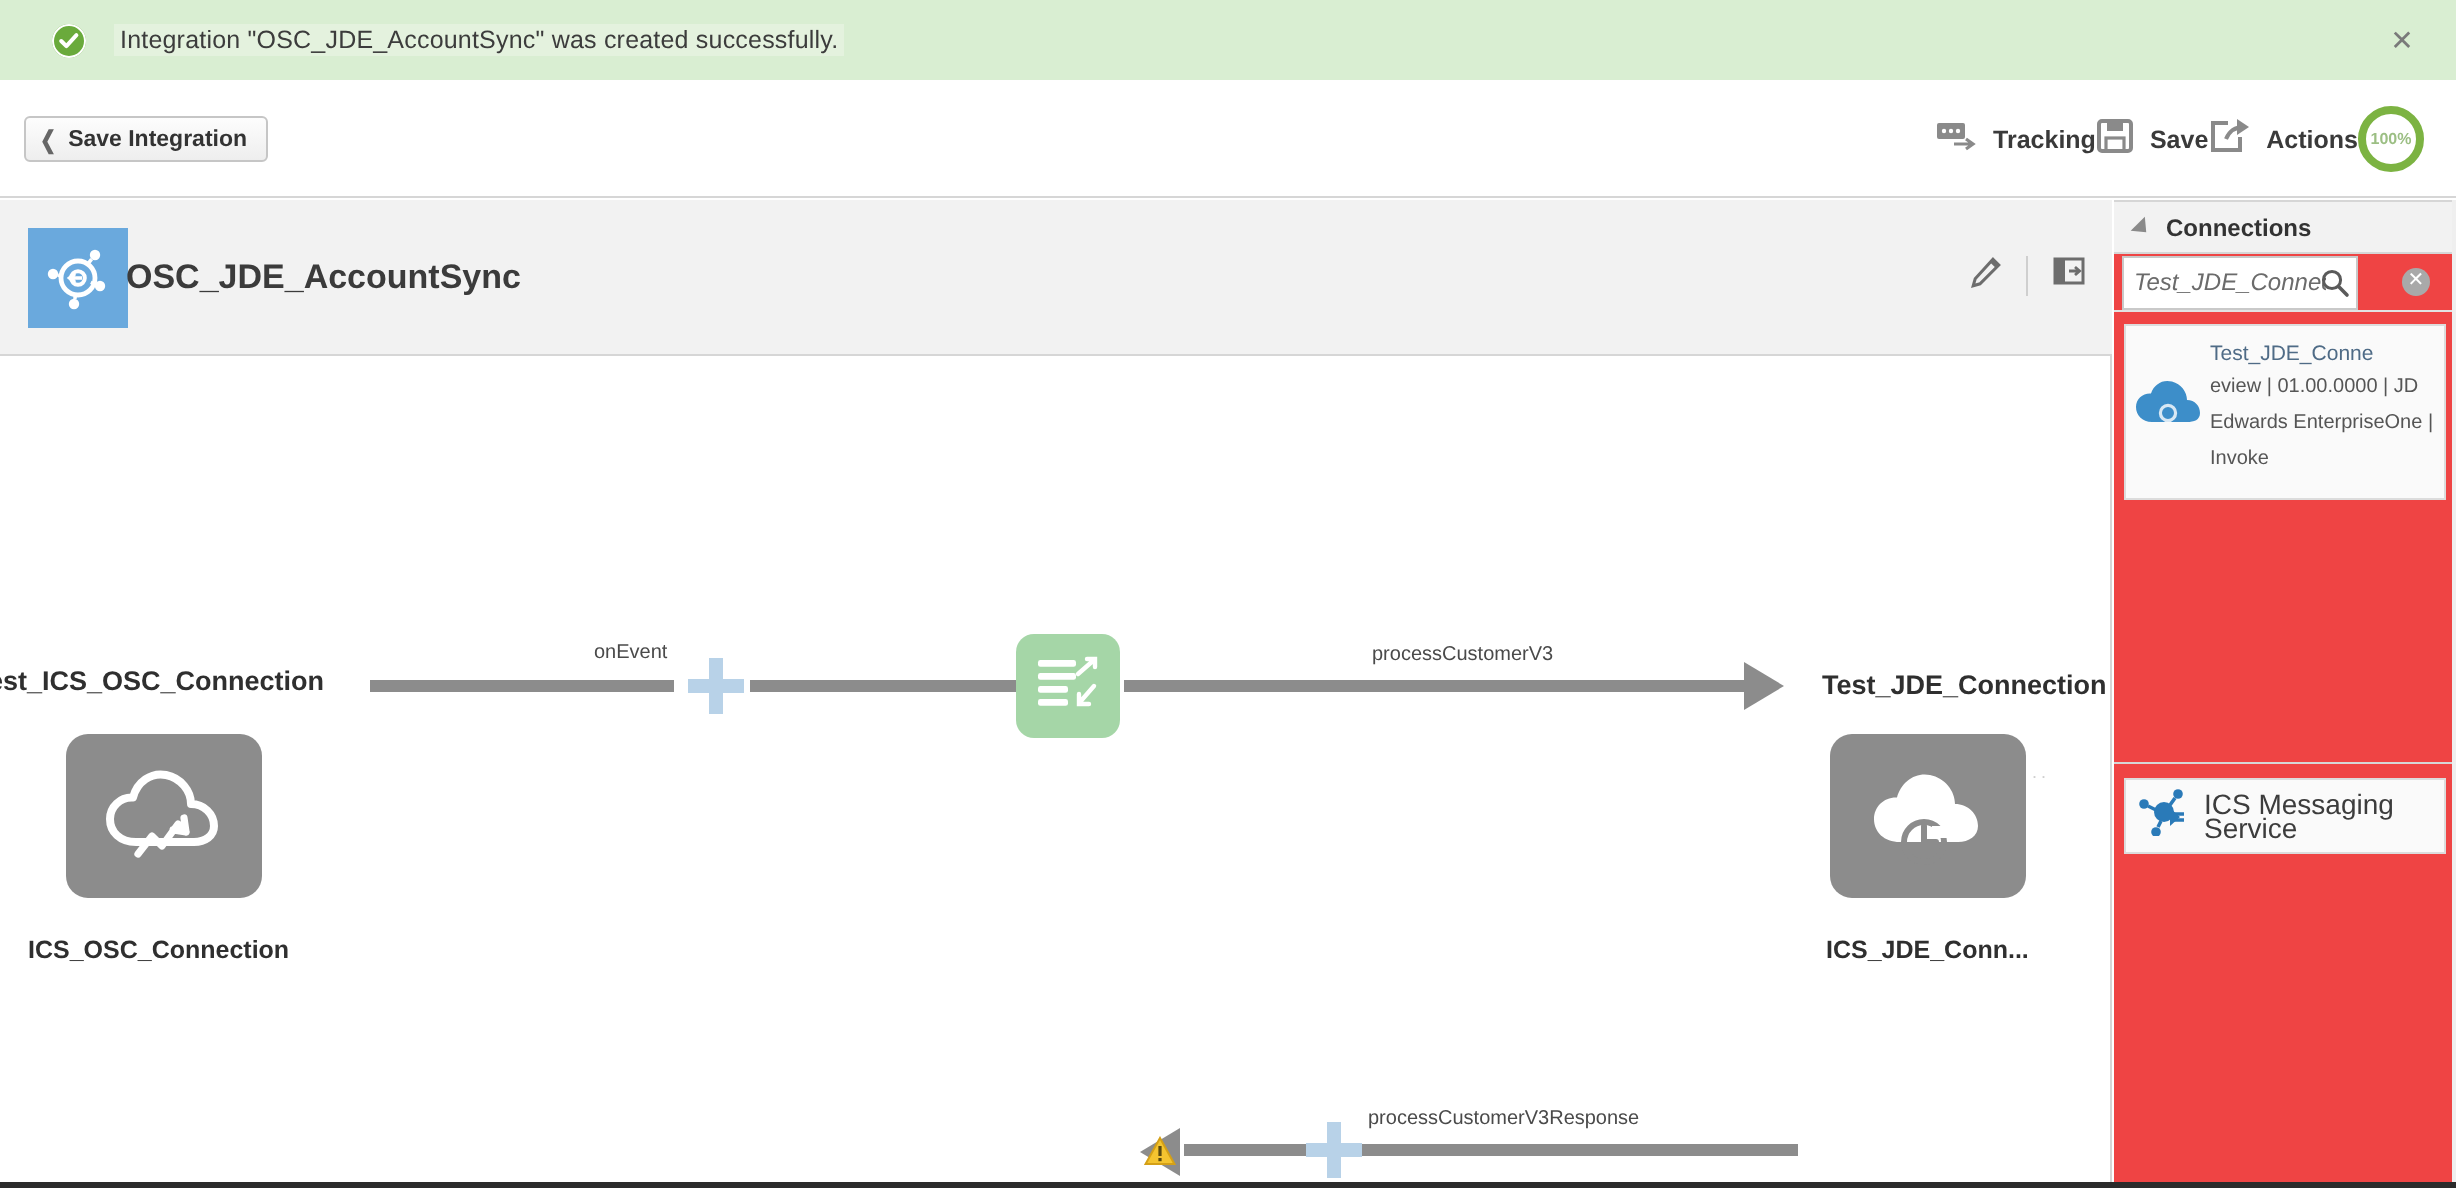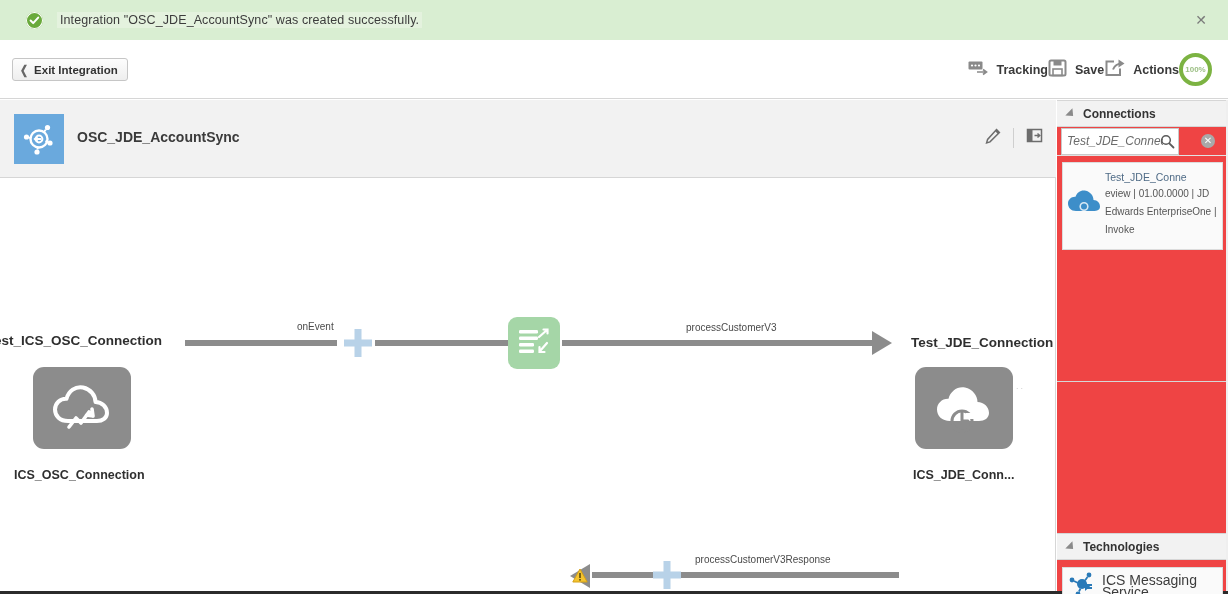--- a/index.html
+++ b/index.html
@@ -104,22 +104,22 @@
     background: #f2f2f2;
     border-bottom: 1px solid #d6d6d6;
   }
   .int-icon {
     position: absolute; left: 14px; top: 14px;
     width: 50px; height: 50px;
     background: #6aa9dd;
     display: flex; align-items: center; justify-content: center;
   }
   .int-title {
-    position: absolute; left: 77px; top: 29px;
-    font-size: 14px; font-weight: bold; color: #3b3b3b;
+    position: absolute; left: 63px; top: 29px;
+    font-size: 17px; font-weight: bold; color: #3b3b3b;
   }
   .int-actions {
     position: absolute; right: 13px; top: 27px;
     display: flex; align-items: center; gap: 12px;
   }
   .int-divider { width:1px; height: 20px; background: #cfcfcf; }
 
   
   .canvas {
     position: absolute; left: 0; top: 178px;
@@ -293,21 +293,21 @@
           <path d="M1.6 5.5 L4.2 8.1 L9.2 2.6" stroke="#ffffff" stroke-width="2" fill="none" stroke-linecap="round" stroke-linejoin="round"></path>
         </svg>
     </span>
     <span class="banner-text">Integration "OSC_JDE_AccountSync" was created successfully.</span>
     <span class="banner-close">✕</span>
   </div>
 
   <div class="toolbar">
     <div class="exit-btn">
       <span class="chev-left">❮</span>
-      <span>Exit Integration</span>
+      <span>Save Integration</span>
     </div>
 
     <div class="editing-wrap">
       <span>
         <svg width="20" height="20" viewBox="0 0 20 20">
           <path d="M14.4 2.6 L17.3 5.5 L7.3 15.4 L3.4 16.6 L4.6 12.7 Z" fill="#f6b93b" stroke="#d79a24" stroke-width="1"></path>
           <path d="M14.4 2.6 L17.3 5.5 L15.6 7.2 L12.7 4.3 Z" fill="#e74c3c"></path>
           <path d="M3.4 16.6 L4.6 12.7 L6.3 14.4 Z" fill="#7a7a7a"></path>
         </svg>
       </span>
@@ -444,21 +444,21 @@
         <rect x="7.2" y="11" width="1.6" height="1.6" fill="#5a4a10"></rect>
       </svg>
     </div>
     <div class="wire" style="left:592px; top:394px; width:62px;"></div>
     <div class="plus-icon" style="left:652px; top:382px;">
       <svg width="30" height="30" viewBox="0 0 30 30">
         <path d="M11.5 1 H18.5 V11.5 H29 V18.5 H18.5 V29 H11.5 V18.5 H1 V11.5 H11.5 Z" fill="#b8d2e8"></path>
       </svg>
     </div>
     <div class="wire" style="left:681px; top:394px; width:218px;"></div>
-    <div class="wire-label" style="left:684px; top:376px;margin-left:11px;">processCustomerV3Response</div>
+    <div class="wire-label" style="left:684px; top:376px;">processCustomerV3Response</div>
 
   </div>
 
   <div class="rpanel">
 
     <div class="panel-head">
       <span class="tri-down"></span>
       <span>Connections</span>
     </div>
 
@@ -483,24 +483,20 @@
             <circle cx="17" cy="17.5" r="3.8" fill="none" stroke="#ffffff" stroke-width="1.6" opacity="0.8"></circle>
           </svg>
         </span>
         <span class="conn-texts">
           <span class="conn-name">Test_JDE_Conne</span>
           <span class="conn-meta">eview | 01.00.0000 | JD Edwards EnterpriseOne | Invoke</span>
         </span>
       </div>
     </div>
 
-    <div class="panel-head" style="margin-top:151px;">
-      <span class="tri-down"></span>
-      <span>Technologies</span>
-    </div>
 
     <div class="tech-list">
       <div class="tech-card">
         <span>
           <svg width="26" height="24" viewBox="0 0 26 24">
             <circle cx="13" cy="12" r="5" fill="#2a7ab8"></circle>
             <circle cx="3" cy="8" r="2.4" fill="#2a7ab8"></circle>
             <circle cx="20" cy="3" r="2.4" fill="#2a7ab8"></circle>
             <circle cx="9" cy="22" r="2.4" fill="#2a7ab8"></circle>
             <path d="M5 9 L9 11 M18.5 5 L16 8.5 M10 19.5 L11.5 16.5" stroke="#2a7ab8" stroke-width="1.8"></path>

